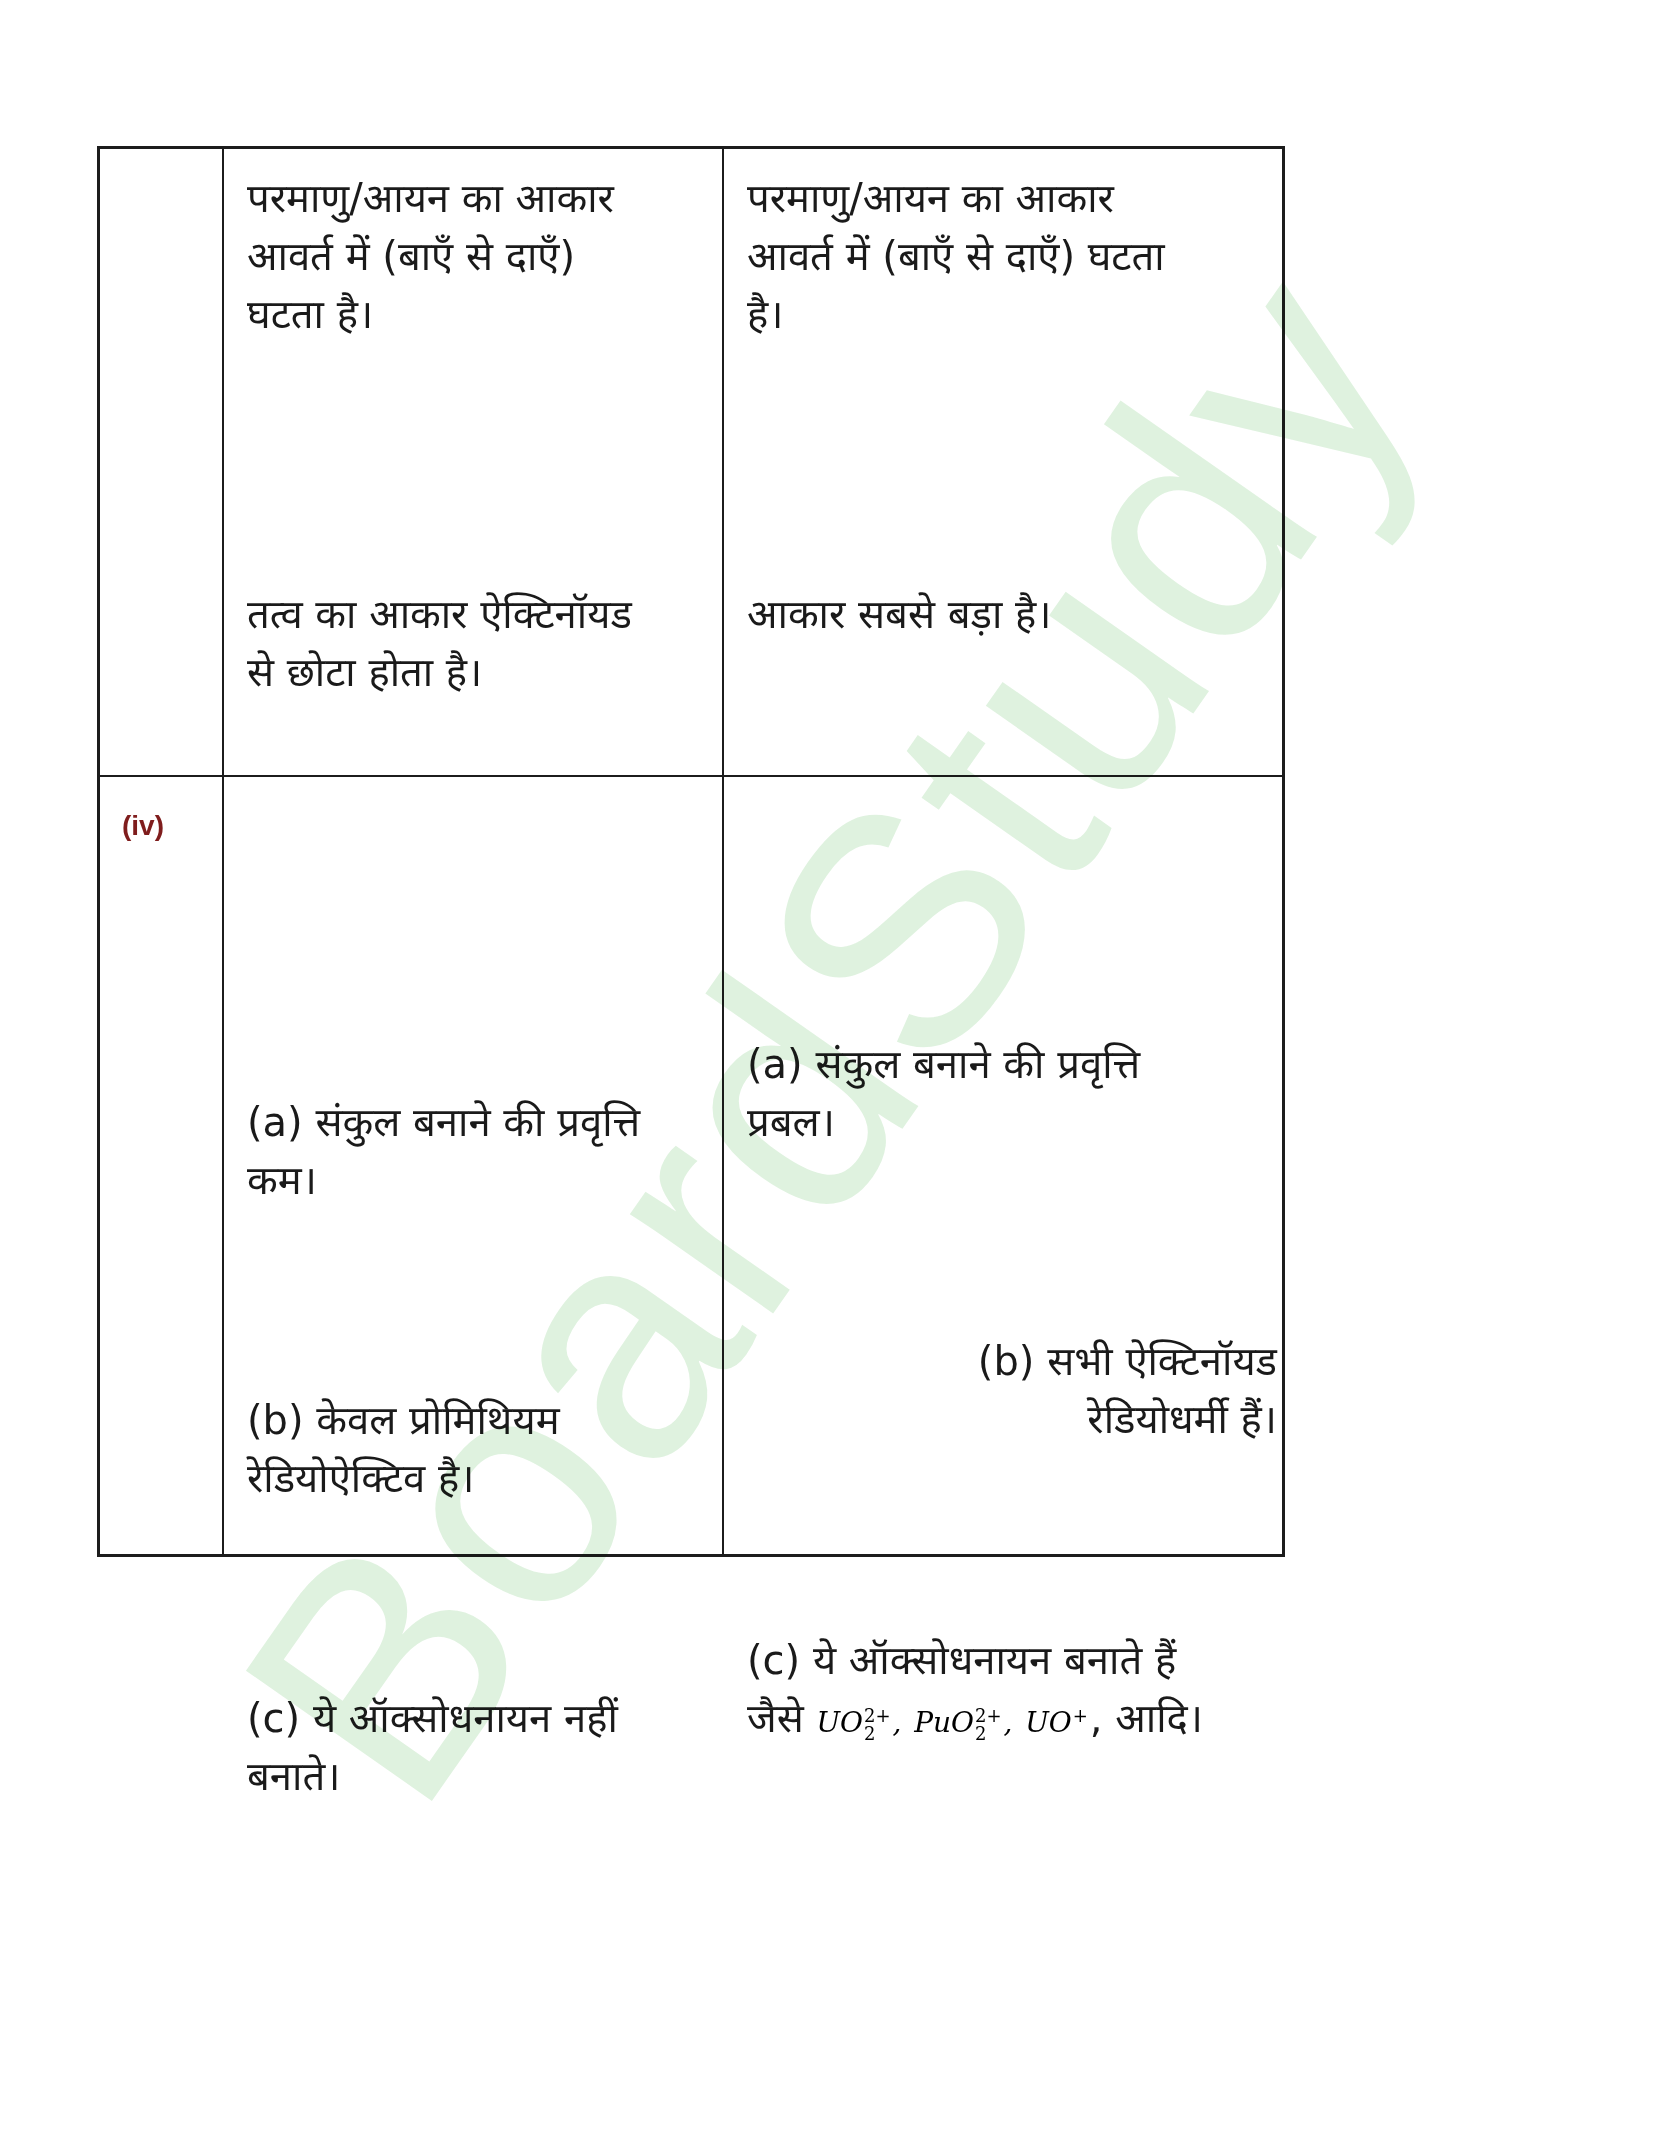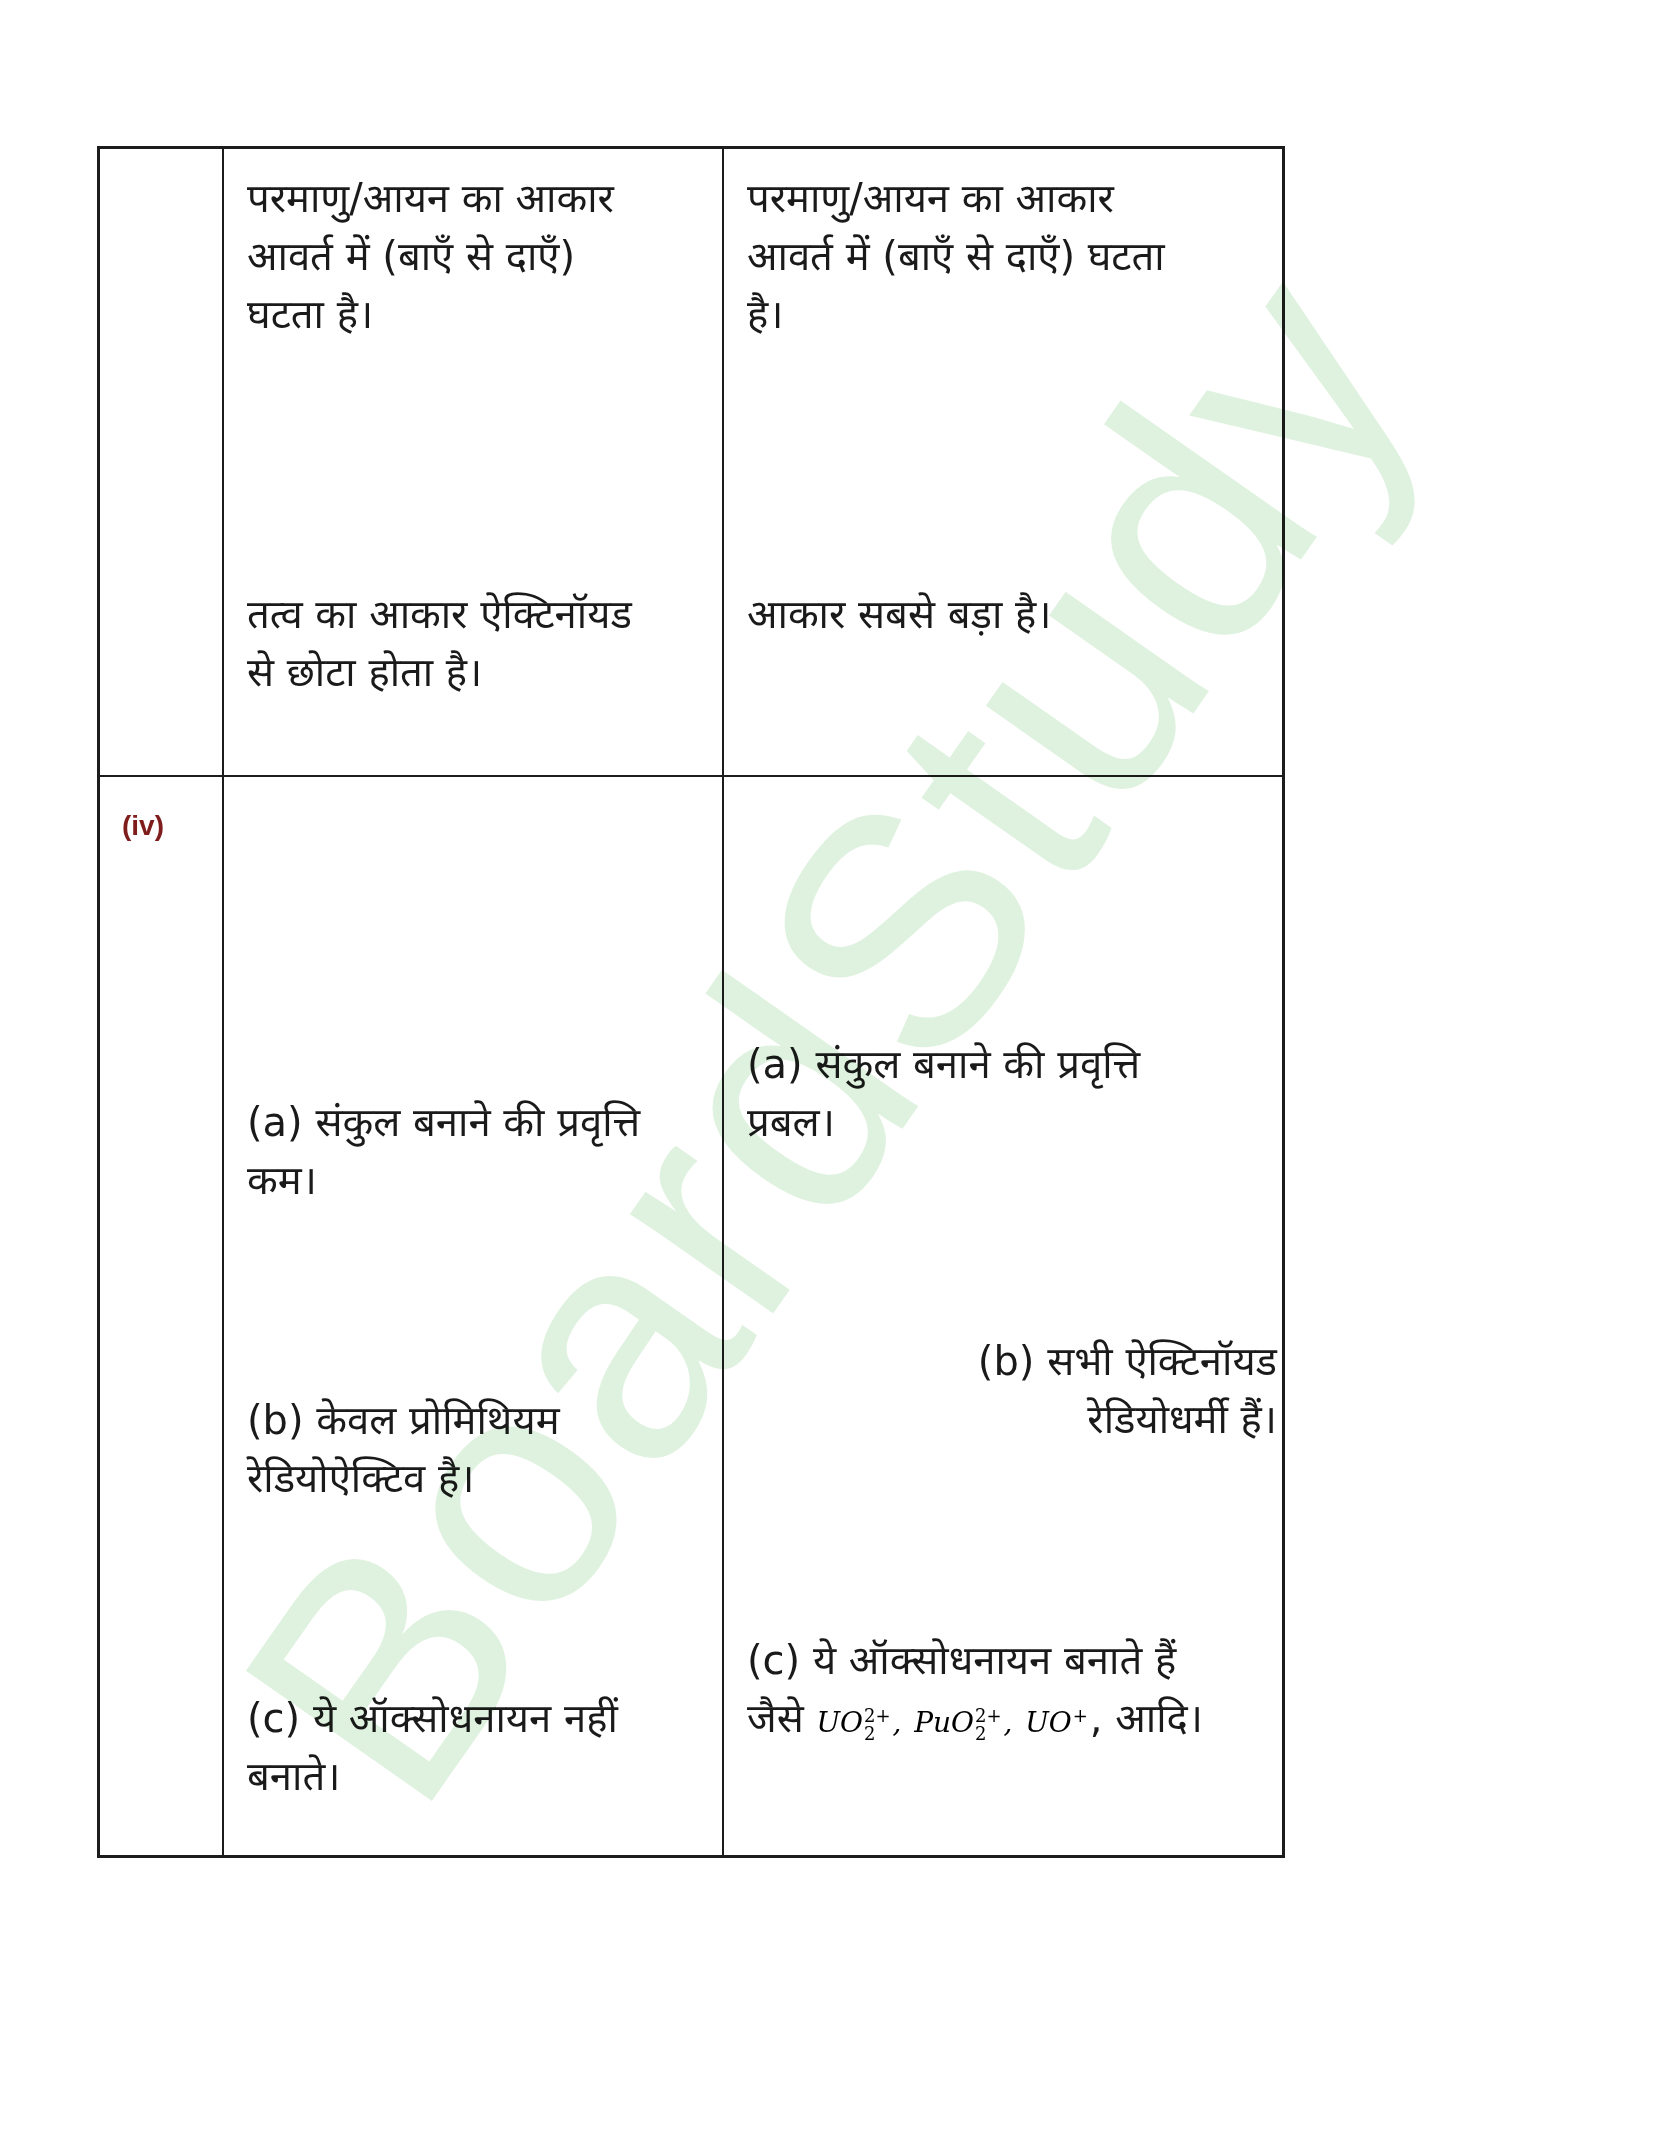--- a/index.html
+++ b/index.html
@@ -34,21 +34,21 @@
       pointer-events: none;
       z-index: 2;
       opacity: 0.9;
       mix-blend-mode: multiply;
     }
     .table {
       position: absolute;
       left: 97px;
       top: 146px;
       width: 1188px;
-      height: 1712px;
+      height: 1411px;
       border: 3px solid #1c1c1c;
       box-sizing: border-box;
       z-index: 1;
       text-decoration: underline;
     }
     .vline {
       position: absolute;
       top: 0;
       bottom: 0;
       width: 2px;

